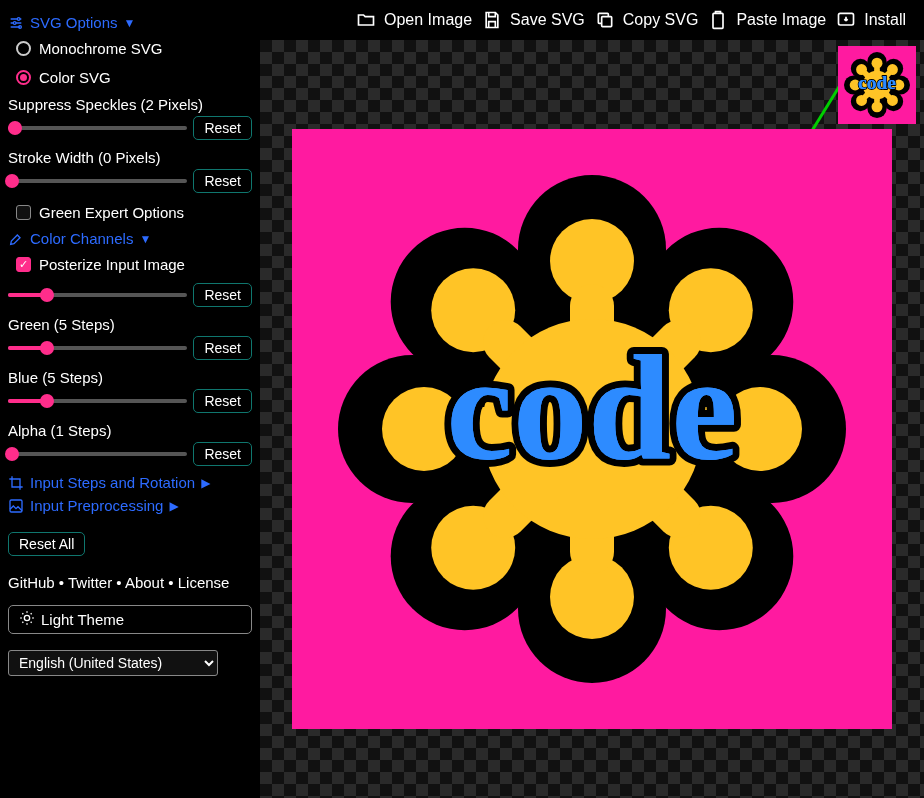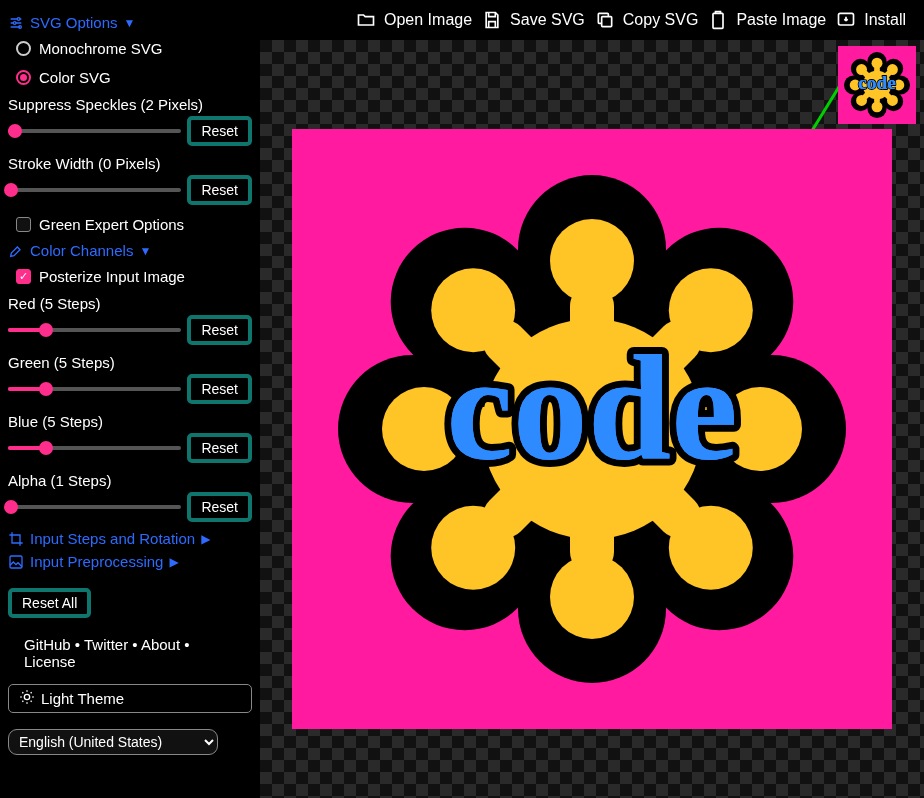--- a/index.html
+++ b/index.html
@@ -16,25 +16,25 @@
   .radio-inner { width: 7px; height: 7px; border-radius: 50%; background: #ff2d8b; }
   .check-outer { width: 15px; height: 15px; border: 1px solid #888; border-radius: 3px; display:flex; align-items:center; justify-content:center; background:#111; }
   .check-outer.checked { background: #ff2d8b; border-color:#ff2d8b; }
   .tick { font-size: 11px; color: #fff; line-height:1; }
   .slider-group { margin: 1px 0 2px 0; }
   .slider-label { margin-bottom: 3px; }
   .slider-row { display: flex; align-items: center; gap: 6px; }
   .slider-track { flex: 1; height: 4px; background: #555; border-radius: 2px; position: relative; }
   .slider-fill { position: absolute; left:0; top:0; bottom:0; background: #ff2d8b; border-radius:2px; }
   .slider-thumb { position: absolute; top: 50%; transform: translate(-50%,-50%); width: 14px; height: 14px; border-radius:50%; background:#ff2d8b; }
-  .btn { border: 4px solid #0f766e; border-radius: 5px; background: #000; color: #fff; font-size: 14px; padding: 3px 10px; cursor: pointer; }
+  .btn { border: 1px solid #0f766e; border-radius: 5px; background: #000; color: #fff; font-size: 14px; padding: 3px 10px; cursor: pointer; }
   .reset-all { align-self: flex-start; margin-top: 12px; }
-  .links { margin: 12px 16px 8px; font-size: 15px; }
+  .links { margin: 12px 0 8px; font-size: 15px; }
   .theme-btn { display:inline-flex; align-items:center; gap:6px; border:1px solid #888; border-radius:5px; padding:4px 10px; cursor:pointer; margin-bottom:10px; }
-  select.lang { background:#111; color:#fff; border:1px solid #888; border-radius:9px; padding:3px 6px; font-size:14px; width:210px; }
+  select.lang { background:#111; color:#fff; border:1px solid #888; border-radius:3px; padding:3px 6px; font-size:14px; width:210px; }
 
   .main { flex: 1; display: flex; flex-direction: column; }
   .toolbar { display: flex; gap: 10px; padding: 10px 18px; justify-content:flex-end; }
   .tool { display: flex; align-items: center; gap: 8px; cursor: pointer; font-size:16px; }
   .tool .t-icon { display:inline-flex; width:20px; height:20px; }
   .canvas-wrap { flex:1; position:relative; background:#a21caf; }
   .checker { position:absolute; inset:0;
     background-image:
       linear-gradient(45deg,#2a2a2a 25%,transparent 25%),
       linear-gradient(-45deg,#2a2a2a 25%,transparent 25%),
@@ -119,21 +119,20 @@
     </div>
 
     <div class="check-row">
       <span class="check-outer checked">
           <span class="tick">✓</span>
         </span>
       <span>Posterize Input Image</span>
     </div>
 
     <div class="slider-group">
-      <div class="slider-label">Red (5 Steps)</div>
       <div class="slider-row">
         <div class="slider-track">
           <div class="slider-fill" style="width:22%"></div>
             <div class="slider-thumb" style="left:22%"></div>
         </div>
         <button class="btn">Reset</button>
       </div>
     </div>
 
     <div class="slider-group">

